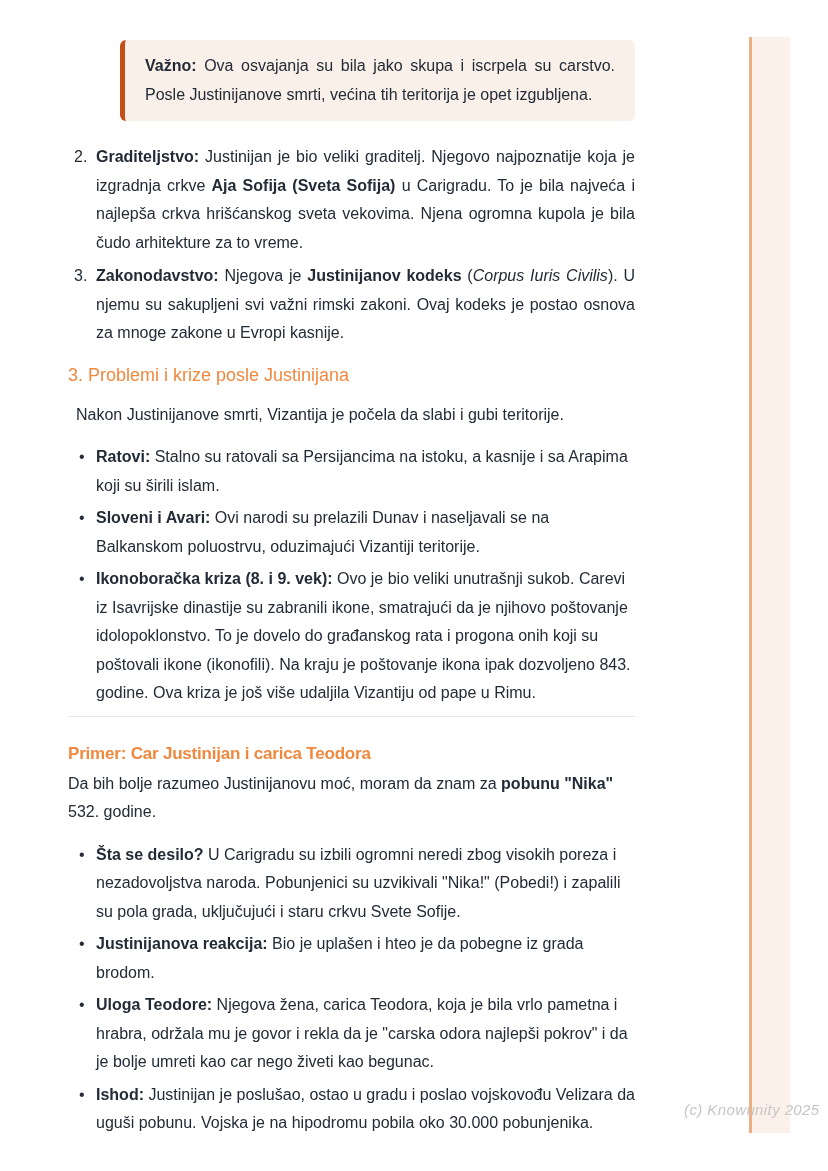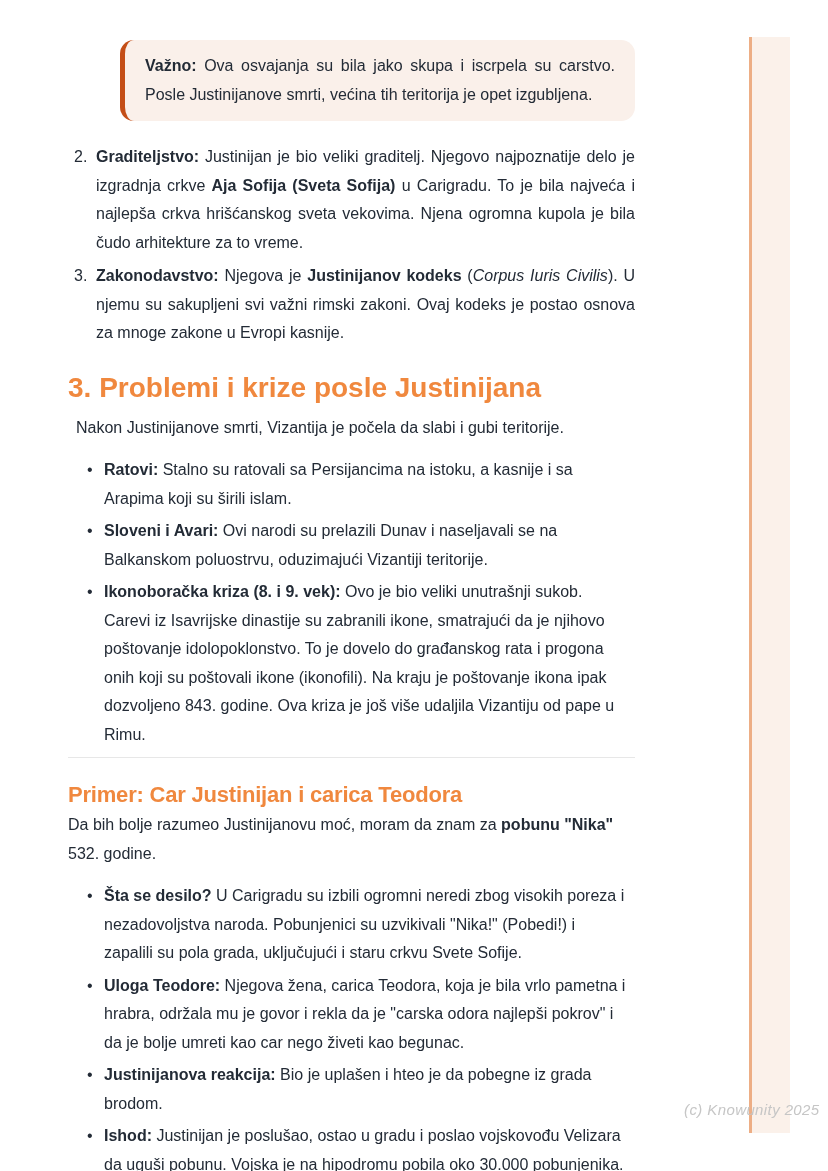--- a/index.html
+++ b/index.html
@@ -21,42 +21,42 @@
     color:var(--text);
   }
   .content{
     position:absolute;left:68px;top:0;width:567px;
     font-size:16px;line-height:28.5px;
   }
   .callout{
     margin:40px 0 0 52px;width:515px;box-sizing:border-box;
     background:var(--callout-bg);
     border-left:5px solid var(--callout-border);
-    border-radius:14px;
+    border-radius:6px;
     padding:12px 20px;
     text-align:justify;
   }
   .callout p{margin:0;}
   ol.numbered{list-style:none;margin:22px 0 0;padding:0;}
   ol.numbered>li{position:relative;padding-left:28px;margin-bottom:5px;text-align:justify;}
   ol.numbered .num{position:absolute;left:6px;top:0;}
   h2{
-    margin:28px 0 0;font-size:28px;line-height:24px;
-    color:var(--accent);font-weight:700;
+    margin:15px 0 0;font-size:18px;line-height:24px;
+    color:var(--accent);font-weight:400;
   }
   p.intro{margin:14px 8px 0;}
-  ul.bullets{list-style:none;margin:14px 8px 0;padding:0;}
+  ul.bullets{list-style:none;margin:14px 0 0;padding:0;}
   ul.bullets>li{position:relative;padding-left:28px;margin-bottom:4px;}
   ul.bullets>li::before{
     content:"\2022";position:absolute;left:11px;top:0;
     color:var(--text);
   }
   hr.divider{border:none;border-top:1px solid var(--divider);margin:8px 0 0;}
   h1{
-    margin:22px 0 0;font-size:22px;line-height:30px;
+    margin:22px 0 0;font-size:17px;line-height:30px;
     color:var(--accent);font-weight:700;letter-spacing:-0.2px;
   }
   p.example-intro{margin:1px 0 0;}
   .side-strip{
     position:absolute;left:749px;top:37px;width:38px;height:1096px;
     background:var(--strip-bg);
     border-left:3px solid var(--strip-line);
   }
   .watermark{
     position:absolute;left:684px;top:1101px;z-index:2;
@@ -75,21 +75,21 @@
 
 <main class="content">
 
   <div class="callout">
     <p><strong>Važno:</strong><span> Ova osvajanja su bila jako skupa i iscrpela su carstvo. Posle Justinijanove smrti, većina tih teritorija je opet izgubljena.</span></p>
   </div>
 
   <ol class="numbered">
     <li>
       <span class="num">2.</span>
-      <strong>Graditeljstvo:</strong><span> Justinijan je bio veliki graditelj. Njegovo najpoznatije delo je izgradnja crkve </span><strong>Aja Sofija (Sveta Sofija)</strong><span> u Carigradu. To je bila najveća i najlepša crkva hrišćanskog sveta vekovima. Njena ogromna kupola je bila čudo arhitekture za to vreme.</span>
+      <strong>Graditeljstvo:</strong><span> Justinijan je bio veliki graditelj. Njegovo najpoznatije koja je izgradnja crkve </span><strong>Aja Sofija (Sveta Sofija)</strong><span> u Carigradu. To je bila najveća i najlepša crkva hrišćanskog sveta vekovima. Njena ogromna kupola je bila čudo arhitekture za to vreme.</span>
     </li>
     <li>
       <span class="num">3.</span>
       <strong>Zakonodavstvo:</strong><span> Njegova je </span><strong>Justinijanov kodeks</strong><span> (</span><em>Corpus Iuris Civilis</em><span>). U njemu su sakupljeni svi važni rimski zakoni. Ovaj kodeks je postao osnova za mnoge zakone u Evropi kasnije.</span>
     </li>
   </ol>
 
   <h2>3. Problemi i krize posle Justinijana</h2>
 
   <p class="intro">Nakon Justinijanove smrti, Vizantija je počela da slabi i gubi teritorije.</p>
@@ -110,23 +110,23 @@
 
   <h1>Primer: Car Justinijan i carica Teodora</h1>
 
   <p class="example-intro"><span>Da bih bolje razumeo Justinijanovu moć, moram da znam za </span><strong>pobunu "Nika"</strong><span> 532. godine.</span></p>
 
   <ul class="bullets">
     <li>
       <strong>Šta se desilo?</strong><span> U Carigradu su izbili ogromni neredi zbog visokih poreza i nezadovoljstva naroda. Pobunjenici su uzvikivali "Nika!" (Pobedi!) i zapalili su pola grada, uključujući i staru crkvu Svete Sofije.</span>
     </li>
     <li>
-      <strong>Uloga Teodore:</strong><span> Njegova žena, carica Teodora, koja je bila vrlo pametna i hrabra, održala mu je govor i rekla da je "carska odora najlepši pokrov" i da je bolje umreti kao car nego živeti kao begunac.</span>
+      <strong>Justinijanova reakcija:</strong><span> Bio je uplašen i hteo je da pobegne iz grada brodom.</span>
     </li>
     <li>
-      <strong>Justinijanova reakcija:</strong><span> Bio je uplašen i hteo je da pobegne iz grada brodom.</span>
+      <strong>Uloga Teodore:</strong><span> Njegova žena, carica Teodora, koja je bila vrlo pametna i hrabra, održala mu je govor i rekla da je "carska odora najlepši pokrov" i da je bolje umreti kao car nego živeti kao begunac.</span>
     </li>
     <li>
       <strong>Ishod:</strong><span> Justinijan je poslušao, ostao u gradu i poslao vojskovođu Velizara da uguši pobunu. Vojska je na hipodromu pobila oko 30.000 pobunjenika.</span>
     </li>
   </ul>
 
 </main>
 
 </body></html>

